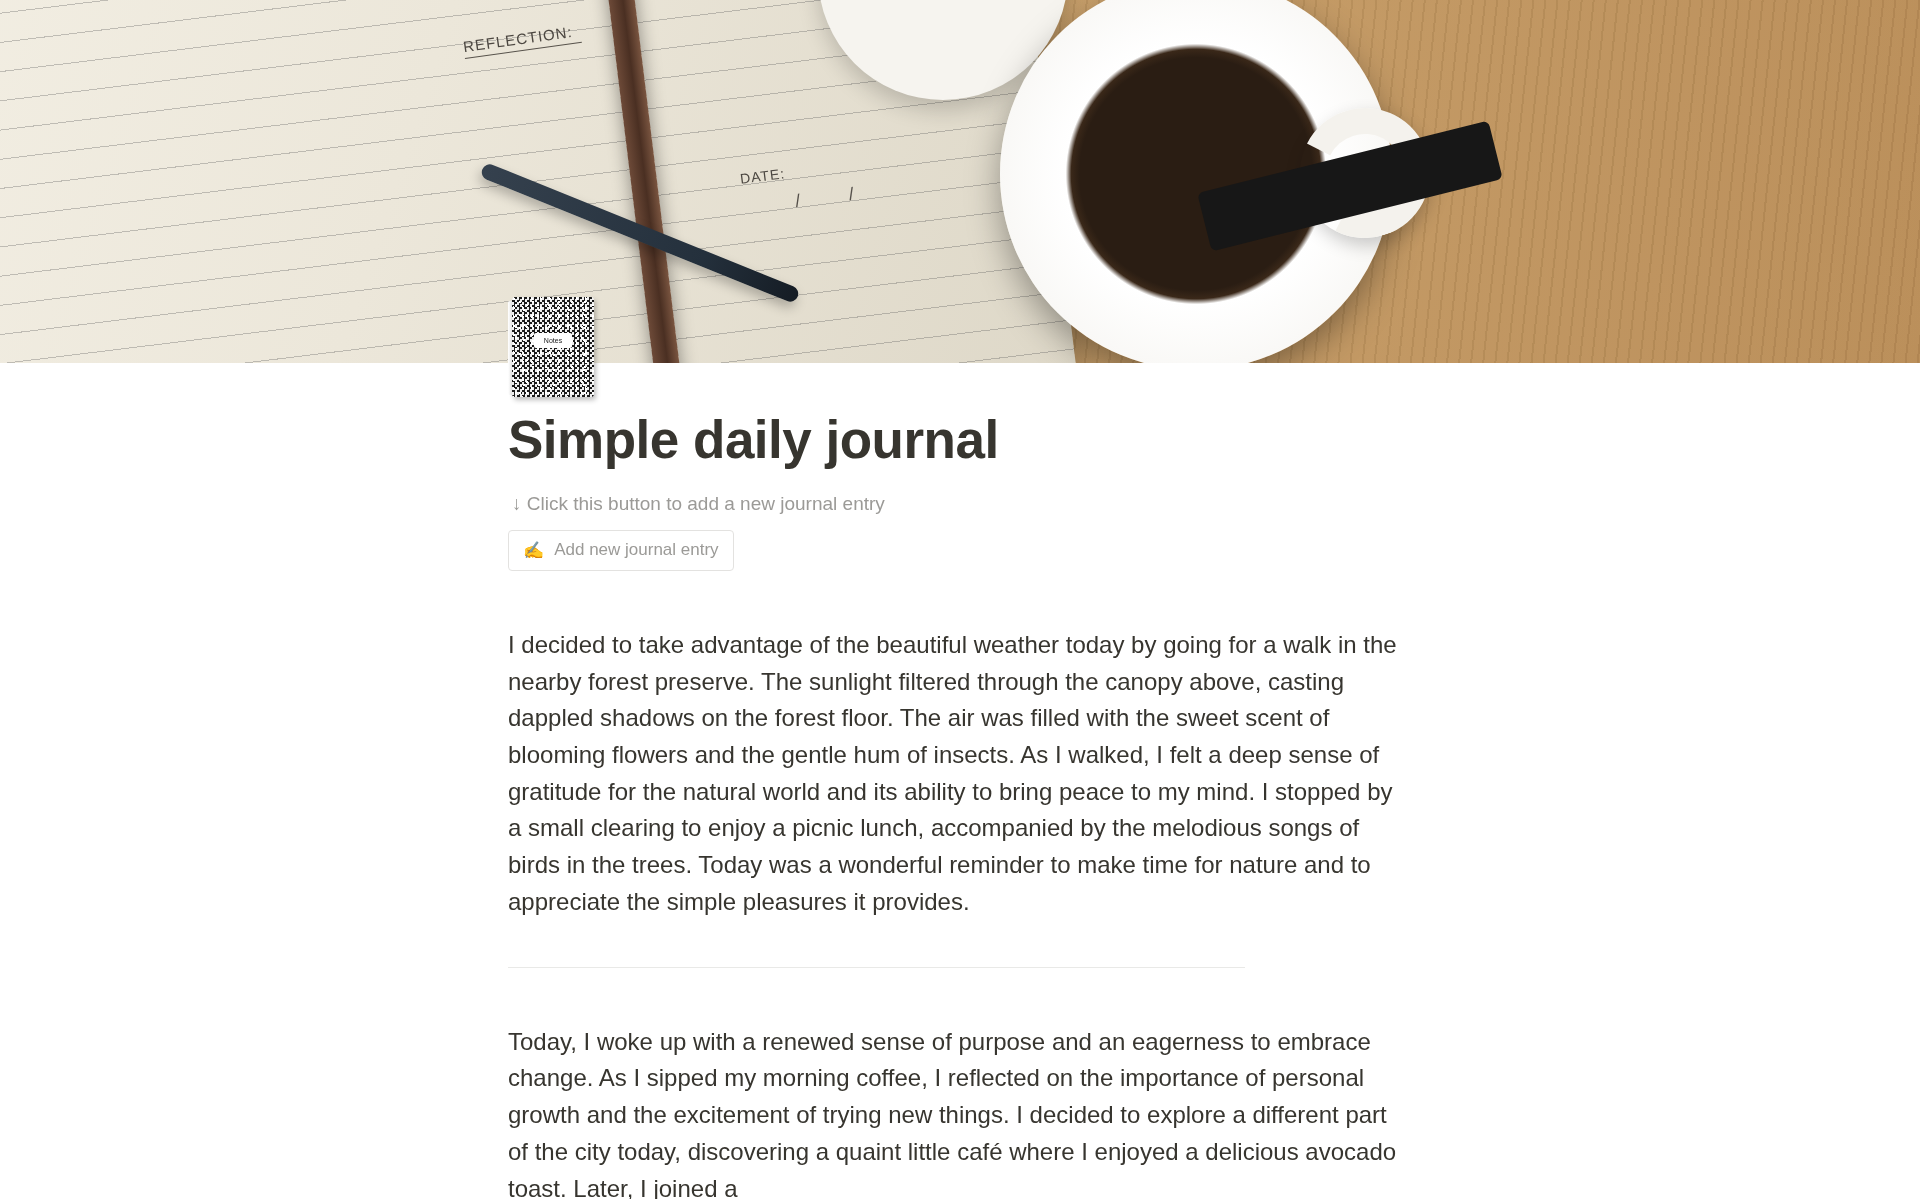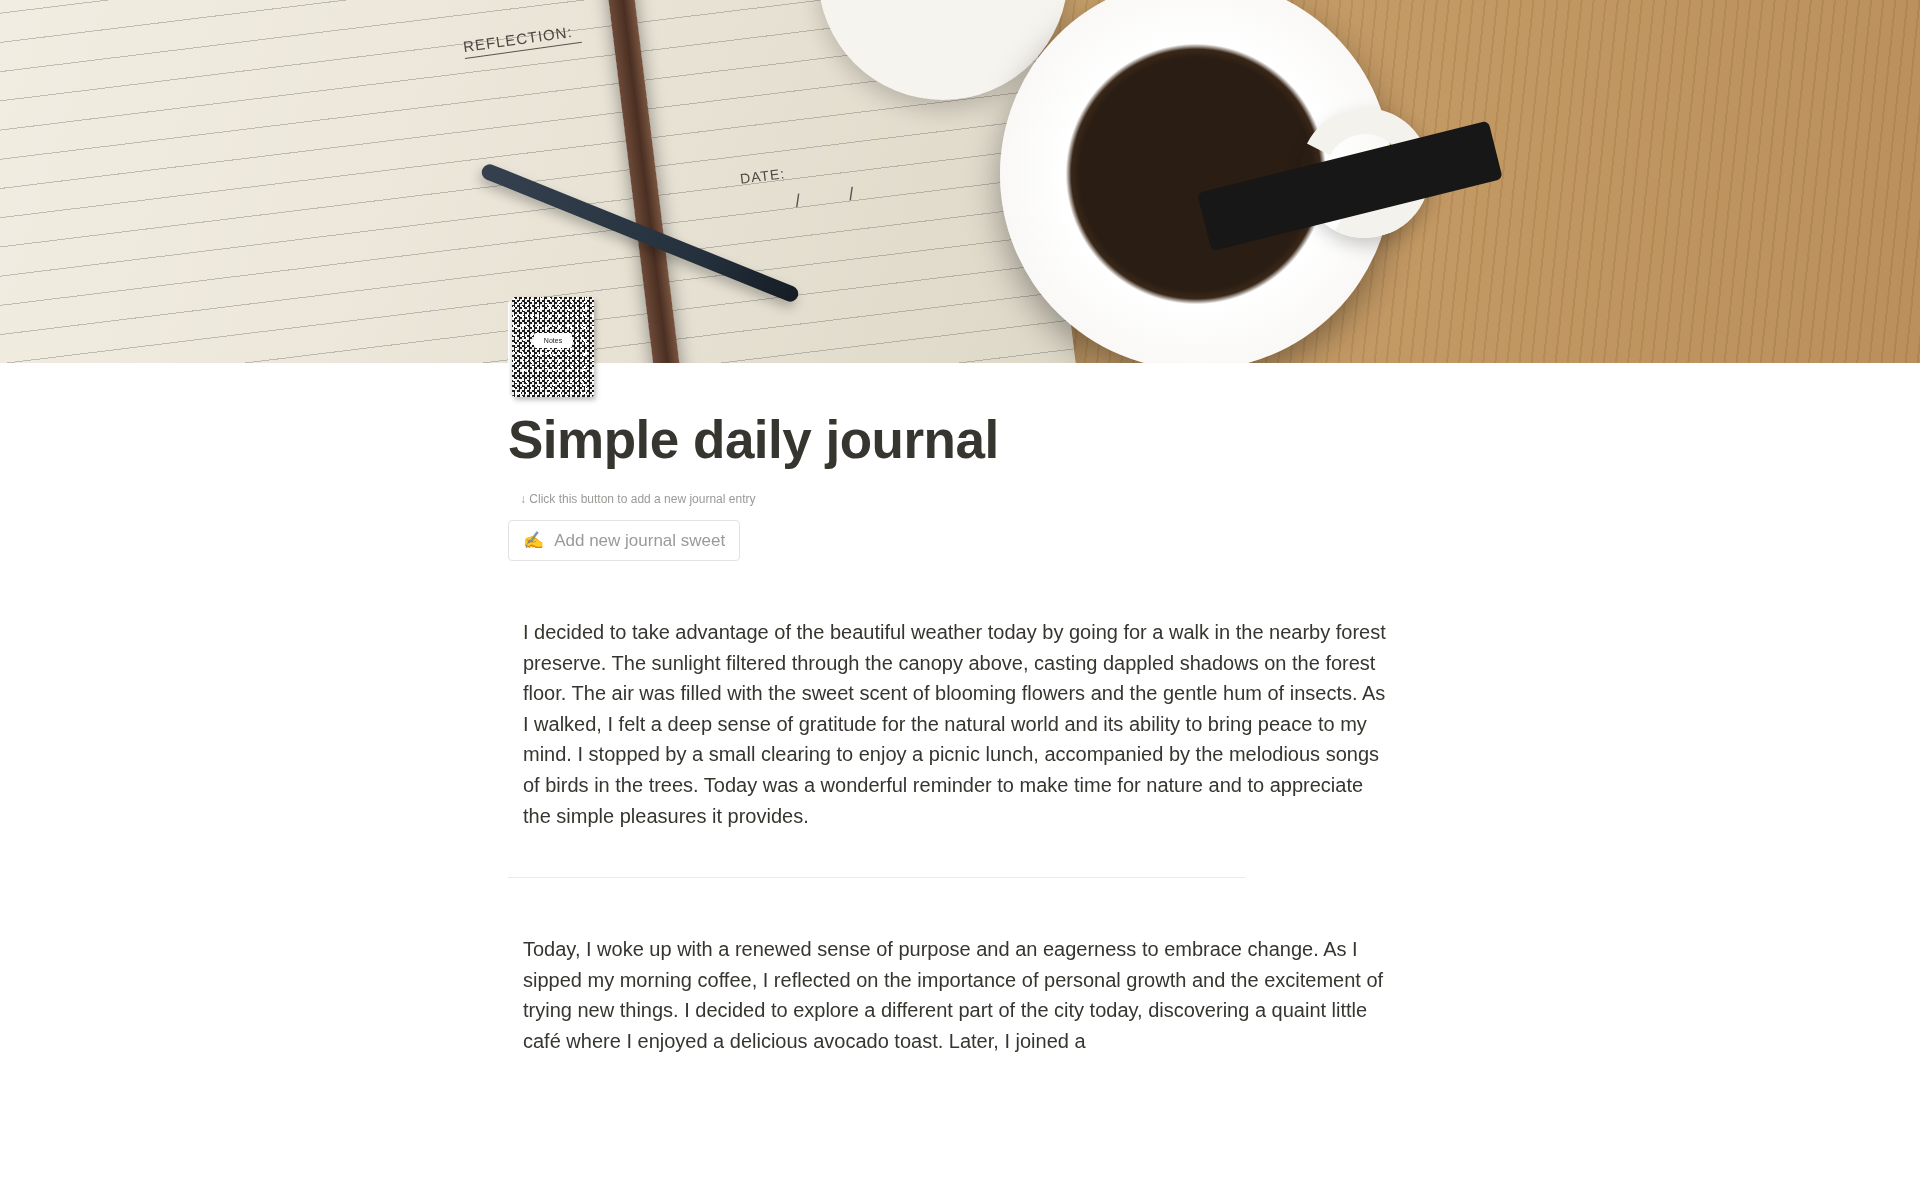--- a/index.html
+++ b/index.html
@@ -209,23 +209,23 @@
 
   h1.page-title {
     font-size: 53px;
     line-height: 1.1;
     font-weight: bold;
     letter-spacing: -0.5px;
     margin: 0 0 22px 0;
     color: #37352f;
   }
   .hint {
-    font-size: 12px;
+    font-size: 19px;
     color: #9b9a97;
-    margin: 0 0 12px 12px;
+    margin: 0 0 12px 4px;
     line-height: 1.4;
   }
   .add-button {
     display: inline-flex;
     align-items: center;
     gap: 10px;
     border: 1px solid #e3e2e0;
     border-radius: 4px;
     background: #ffffff;
     padding: 9px 14px;
@@ -242,24 +242,24 @@
     line-height: 1.3;
     margin: 0 0 16px 0;
     color: #37352f;
   }
   .entry-date {
     color: #908e8a;
     font-weight: normal;
   }
   .entry-date .at { color: #b5b3ae; }
   .entry-body {
-    font-size: 20px;
+    font-size: 24px;
     line-height: 1.53;
     color: #37352f;
-    margin: 15px;
+    margin: 0;
   }
   .divider {
     border: none;
     border-top: 1px solid #e9e9e7;
     margin: 46px 0 0 0;
     width: 737px;
   }
 </style>
 </head>
 <body>
@@ -286,21 +286,21 @@
       <div class="nb-cover"></div>
       <div class="nb-label">Notes</div>
     </div>
 
     <h1 class="page-title">Simple daily journal</h1>
 
     <p class="hint">↓ Click this button to add a new journal entry</p>
 
     <button class="add-button">
       <span class="emoji">✍️</span>
-      <span>Add new journal sweet</span>
+      <span>Add new journal entry</span>
     </button>
 
     
     <div class="entry">
       <p class="entry-body">I decided to take advantage of the beautiful weather today by going for a walk in the nearby forest preserve. The sunlight filtered through the canopy above, casting dappled shadows on the forest floor. The air was filled with the sweet scent of blooming flowers and the gentle hum of insects. As I walked, I felt a deep sense of gratitude for the natural world and its ability to bring peace to my mind. I stopped by a small clearing to enjoy a picnic lunch, accompanied by the melodious songs of birds in the trees. Today was a wonderful reminder to make time for nature and to appreciate the simple pleasures it provides.</p>
       <hr class="divider">
     </div>
 
     
     <div class="entry">

